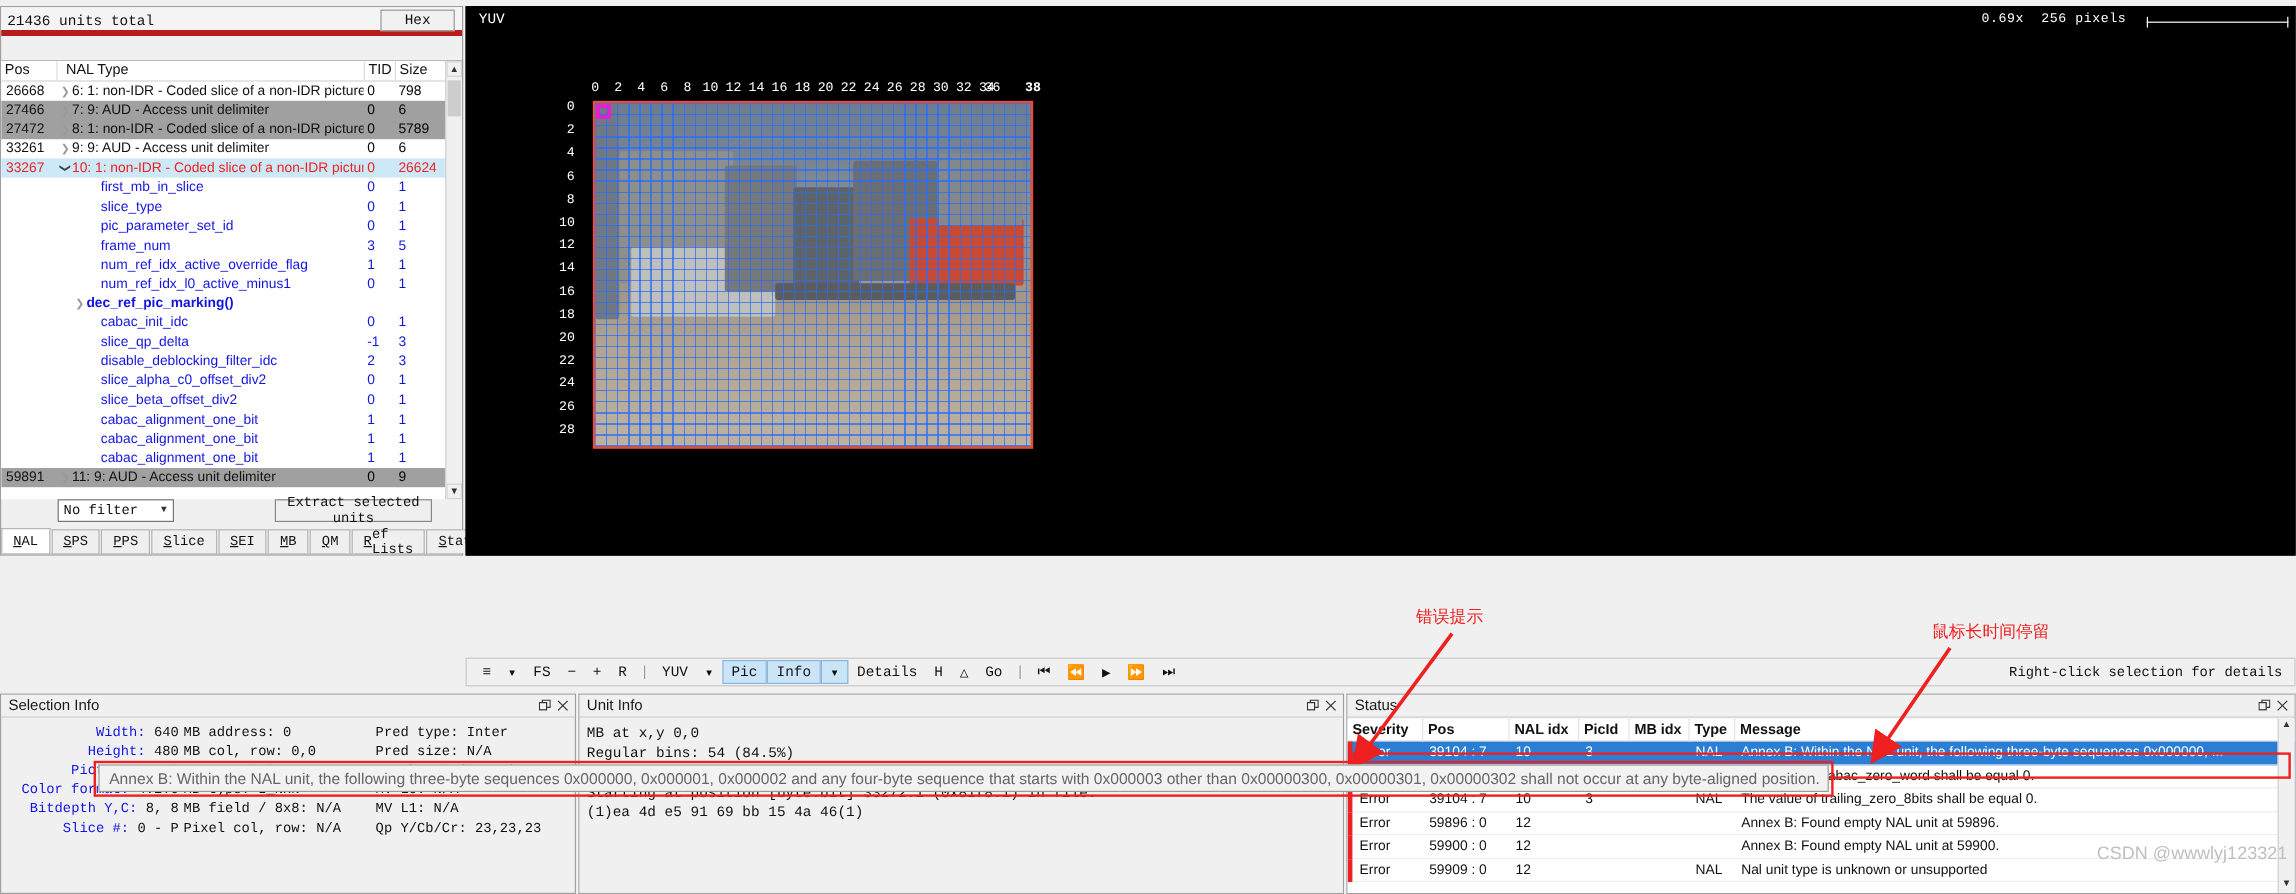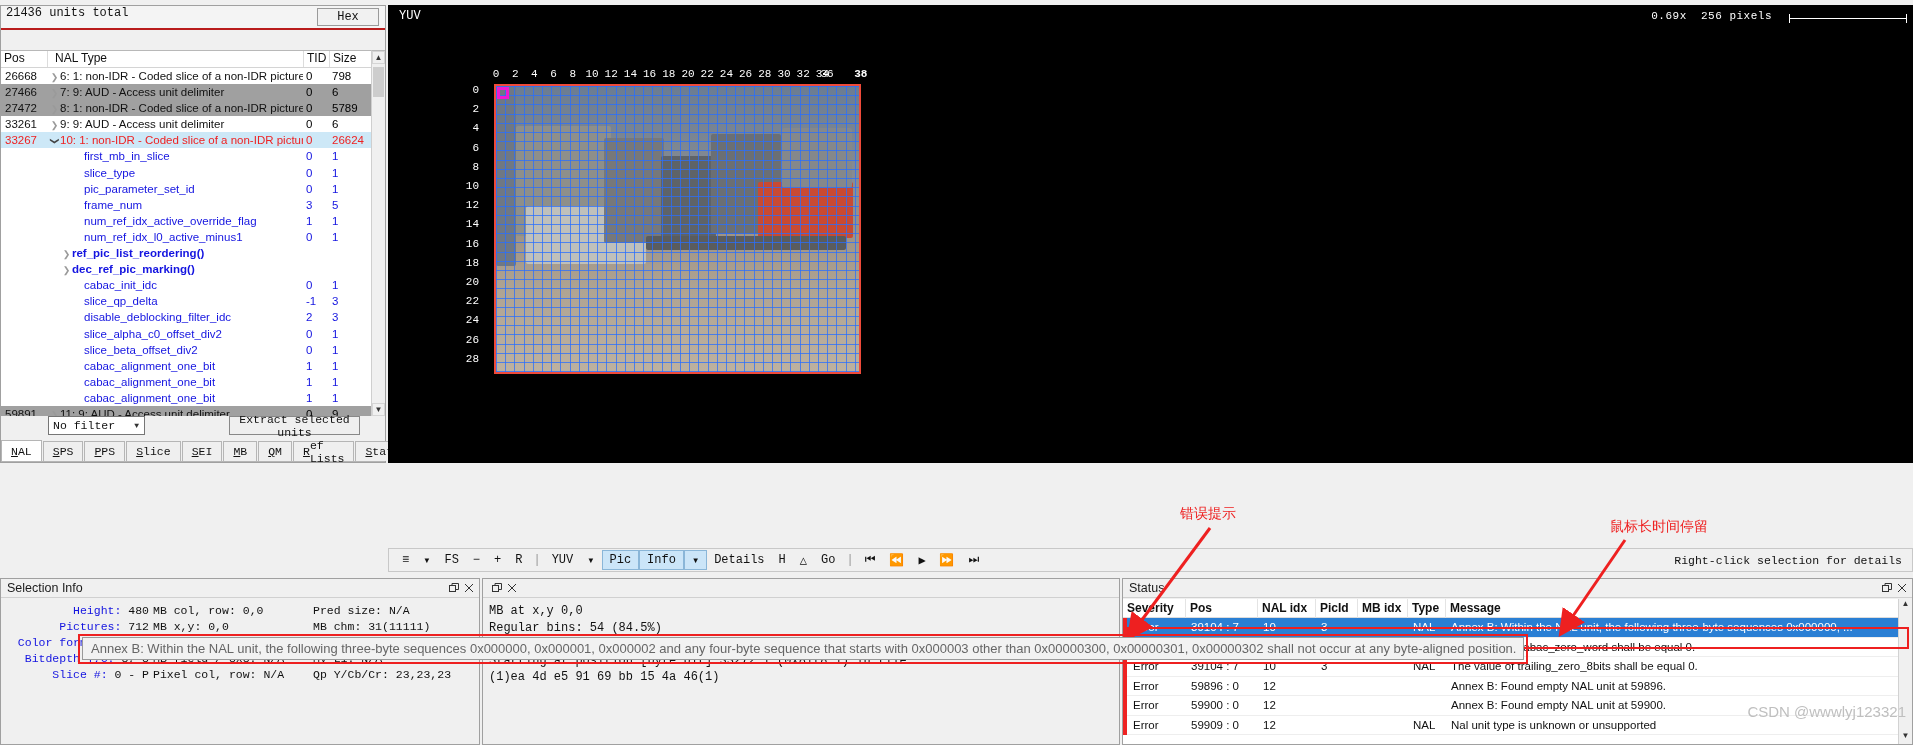--- a/index.html
+++ b/index.html
@@ -21,22 +21,22 @@
     font-size:12.5px; color:#1a1a1a; font-family:"Liberation Sans", sans-serif;
   }
   .panel-title .ttl { flex:1; }
   .tbtn { width:15px; height:15px; display:flex; align-items:center; justify-content:center;
           color:#333; font-size:11px; cursor:default; }
   .tbtn svg { display:block; }
 
   
   #syntaxInfo { left:0; top:5px; width:386px; height:458px; }
   .units-total {
-    height:24px; background:#f4f4f4; border-bottom:2px solid #b91c1c;
-    display:flex; align-items:flex-start; padding-left:5px; position:relative;
+    height:24px; background:#f4f4f4; border-bottom:5px solid #b91c1c;
+    display:flex; align-items:flex-end; padding-left:5px; position:relative;
   }
   .units-total .txt { font-family:"Liberation Mono", monospace; font-size:12px; color:#111; }
   .hexbtn {
     position:absolute; right:6px; top:2px; width:62px; height:18px;
     border:1px solid #9a9a9a; background:#f1f1f1;
     font-family:"Liberation Mono", monospace; font-size:12px;
     display:flex; align-items:center; justify-content:center; color:#111;
   }
   .tree-wrap { position:absolute; left:0; right:0; top:44px; bottom:46px; display:flex; }
   .tree { flex:1; overflow:hidden; background:#fff; border-top:1px solid #b8b8b8; }
@@ -276,26 +276,20 @@
             <div class="c-size blue" style="color: rgb(20, 20, 224);">1</div>
           </div>
           <div class="trow">
             <div class="c-pos"></div>
             <div class="c-nal"><span style="display:inline-block;width:26px"></span><span class="arrow"></span><span class="nal-txt blue">num_ref_idx_l0_active_minus1</span></div>
             <div class="c-tid blue" style="color: rgb(20, 20, 224);">0</div>
             <div class="c-size blue" style="color: rgb(20, 20, 224);">1</div>
           </div>
           <div class="trow">
             <div class="c-pos"></div>
-            <div class="c-nal"><span style="display:inline-block;width:14px"></span><span class="arrow">❯</span><span class="nal-txt blue bold">ref_pic_list_reordering()</span></div>
-            <div class="c-tid blue" style="color: rgb(20, 20, 224);"></div>
-            <div class="c-size blue" style="color: rgb(20, 20, 224);"></div>
-          </div>
-          <div class="trow">
-            <div class="c-pos"></div>
             <div class="c-nal"><span style="display:inline-block;width:14px"></span><span class="arrow">❯</span><span class="nal-txt blue bold">dec_ref_pic_marking()</span></div>
             <div class="c-tid blue" style="color: rgb(20, 20, 224);"></div>
             <div class="c-size blue" style="color: rgb(20, 20, 224);"></div>
           </div>
           <div class="trow">
             <div class="c-pos"></div>
             <div class="c-nal"><span style="display:inline-block;width:26px"></span><span class="arrow"></span><span class="nal-txt blue">cabac_init_idc</span></div>
             <div class="c-tid blue" style="color: rgb(20, 20, 224);">0</div>
             <div class="c-size blue" style="color: rgb(20, 20, 224);">1</div>
           </div>
@@ -486,20 +480,25 @@
     </span>
     <span class="tbtn">
       <svg width="10" height="10" viewBox="0 0 10 10">
           <line x1="1" y1="1" x2="9" y2="9" stroke="#333"></line>
           <line x1="9" y1="1" x2="1" y2="9" stroke="#333"></line>
         </svg>
     </span>
   </div>
   <div class="si-body" id="siBody">
       <div class="si-row">
+        <div class="si-c1"><span class="si-lbl">Width:</span> <span>640</span></div>
+        <div class="si-c2"><span class="si-lbl2">MB address:</span> <span>0</span></div>
+        <div class="si-c3"><span class="si-lbl2">Pred type:</span> <span>Inter</span></div>
+      </div>
+      <div class="si-row">
         <div class="si-c1"><span class="si-lbl">Height:</span> <span>480</span></div>
         <div class="si-c2"><span class="si-lbl2">MB col, row:</span> <span>0,0</span></div>
         <div class="si-c3"><span class="si-lbl2">Pred size:</span> <span>N/A</span></div>
       </div>
       <div class="si-row">
         <div class="si-c1"><span class="si-lbl">Pictures:</span> <span>712</span></div>
         <div class="si-c2"><span class="si-lbl2">MB x,y:</span> <span>0,0</span></div>
         <div class="si-c3"><span class="si-lbl2">MB chm:</span> <span>31(11111)</span></div>
       </div>
       <div class="si-row">
@@ -515,20 +514,21 @@
       <div class="si-row">
         <div class="si-c1"><span class="si-lbl">Slice #:</span> <span>0 - P</span></div>
         <div class="si-c2"><span class="si-lbl2">Pixel col, row:</span> <span>N/A</span></div>
         <div class="si-c3"><span class="si-lbl2">Qp Y/Cb/Cr:</span> <span>23,23,23</span></div>
       </div>
     </div>
 </div>
 
 <div class="panel" id="unitInfo">
   <div class="panel-title">
+    <span class="ttl">Unit Info</span>
     <span class="tbtn">
       <svg width="10" height="10" viewBox="0 0 10 10">
           <rect x="0.5" y="2.5" width="6" height="6" fill="none" stroke="#333"></rect>
           <polyline points="3,2.5 3,0.5 9.5,0.5 9.5,6.5 7,6.5" fill="none" stroke="#333"></polyline>
         </svg>
     </span>
     <span class="tbtn">
       <svg width="10" height="10" viewBox="0 0 10 10">
           <line x1="1" y1="1" x2="9" y2="9" stroke="#333"></line>
           <line x1="9" y1="1" x2="1" y2="9" stroke="#333"></line>

